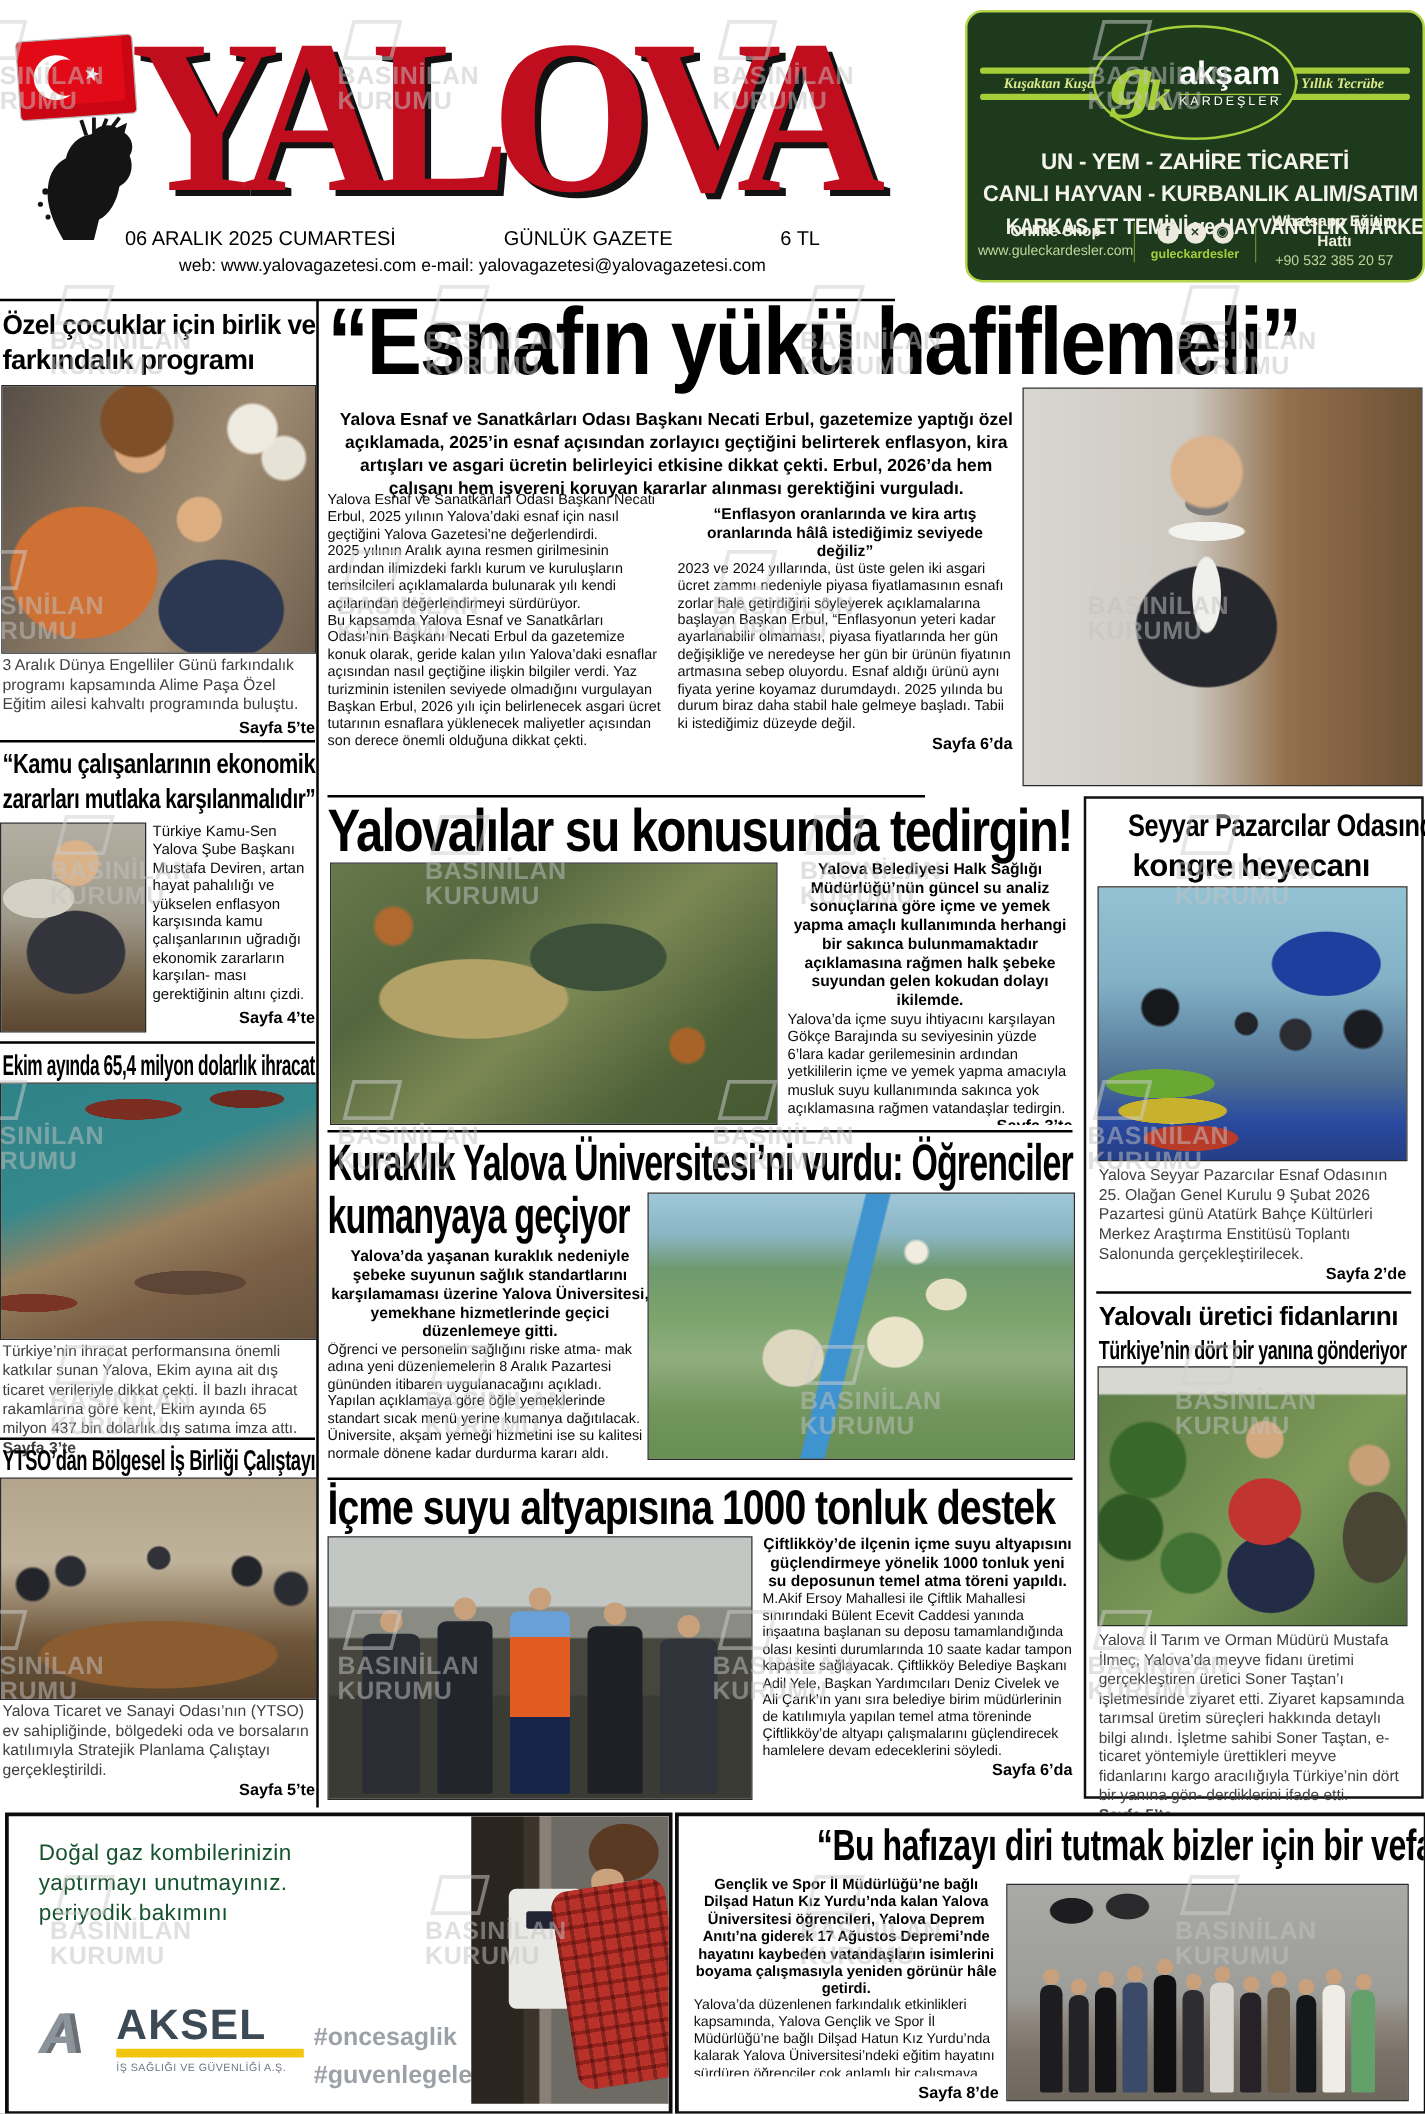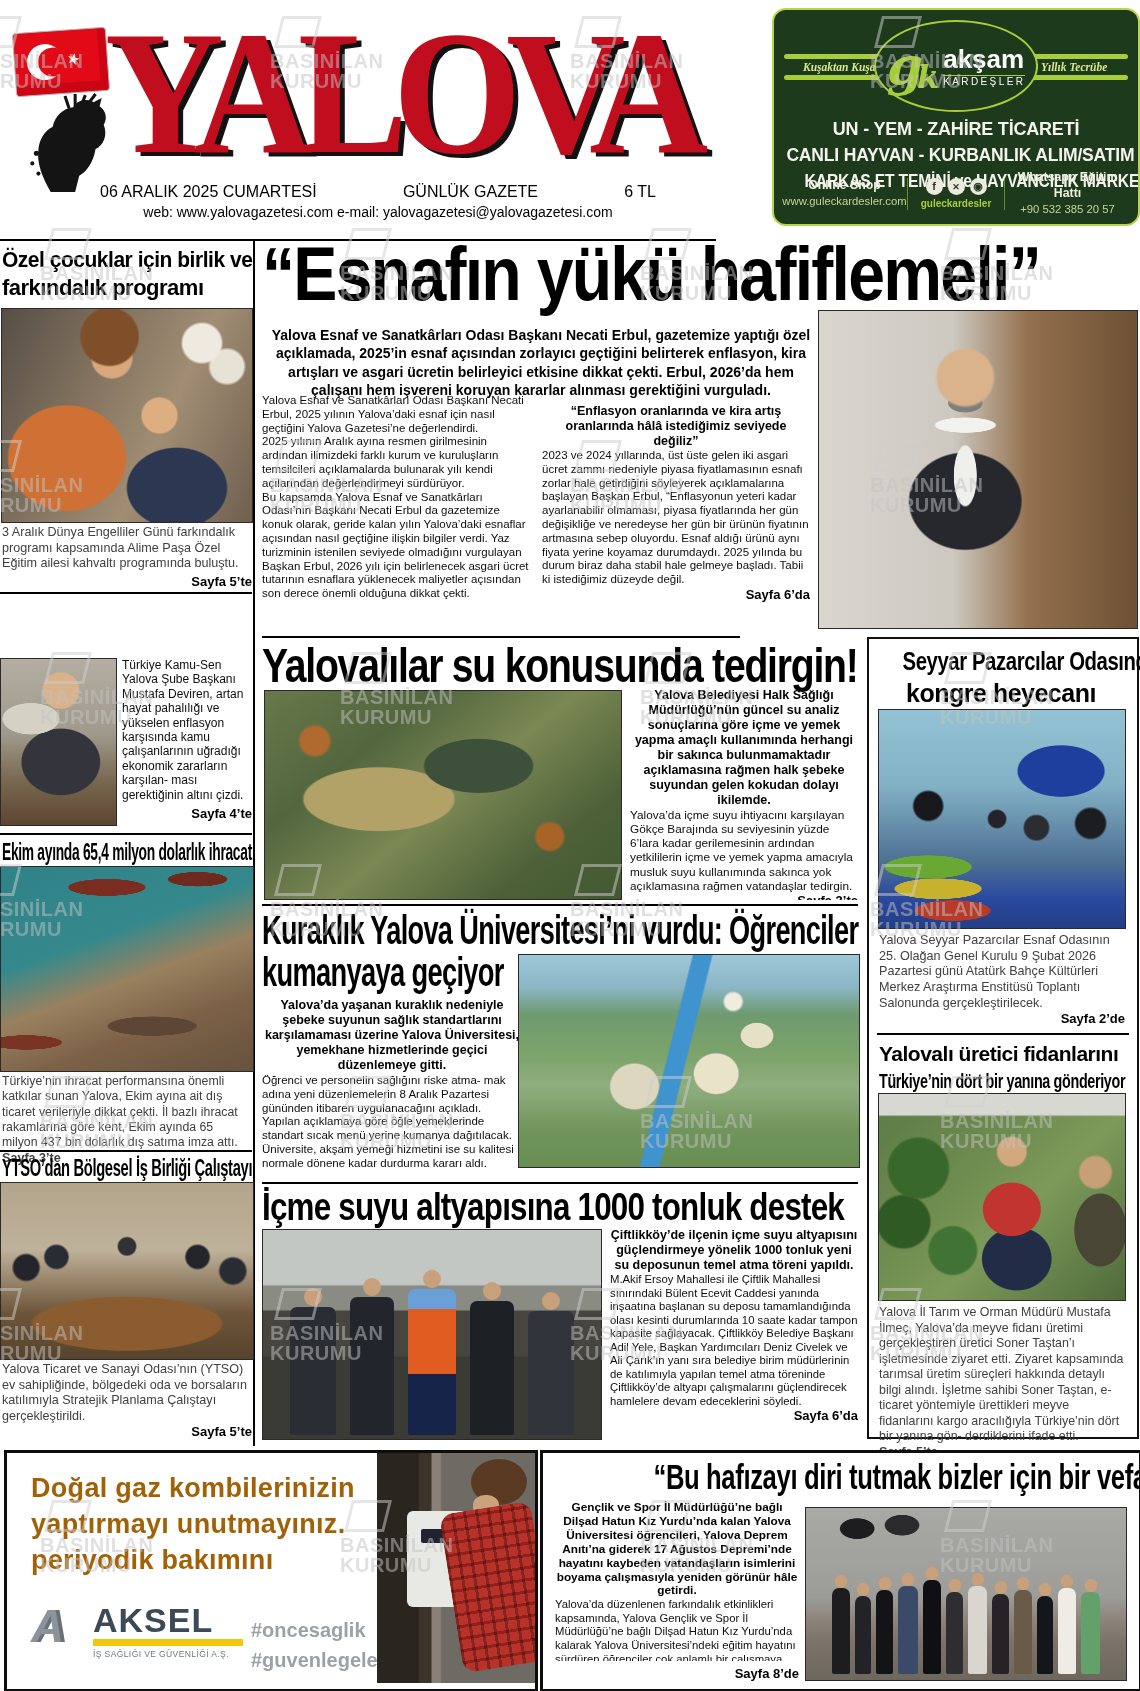--- a/index.html
+++ b/index.html
@@ -136,21 +136,21 @@
   .person{position:relative;border-radius:7px 7px 2px 2px}
   .person::before{content:"";position:absolute;top:-13px;left:50%;transform:translateX(-50%);
     width:13px;height:13px;border-radius:50%;background:#c9a07c}
   .person.p-lg::before{width:18px;height:18px;top:-19px}
 
   
   .rbox{position:absolute;border:2px solid #111;background:#fff}
 
   
   .adbox{position:absolute;border:3px solid #0d0d0d;background:#fff;overflow:hidden}
-  .aksel-line{display:block;font-size:27px;line-height:1.33;font-weight:700;color:#a16207;letter-spacing:.3px}
+  .aksel-line{display:block;font-size:18px;line-height:1.33;font-weight:400;color:#14532d;letter-spacing:.3px}
   .amark{font-size:46px;font-weight:800;color:#8b939b;font-style:italic;line-height:1;
     text-shadow:4px 0 0 #6a7076}
   .aksel-brand{font-size:34px;font-weight:800;color:#3c4a56;letter-spacing:1px;line-height:1}
   .aksel-bar{width:150px;height:7px;background:#f2c50e;margin-top:2px}
   .aksel-sub{font-size:8.5px;color:#707880;letter-spacing:.4px;margin-top:3px}
   .hashtag{display:block;font-size:20px;font-weight:600;color:#9ba1a7;line-height:1.5}
   .aksel-photo{position:absolute;right:0;top:0;width:158px;height:230px;overflow:hidden;
     background:linear-gradient(90deg,#2b2520 0 26%,#3c332b 27% 34%,#8a8078 35% 40%,#6e6a64 41% 100%)}
   .boiler{position:absolute;left:30px;top:58px;width:60px;height:96px;background:#e8e8e4;border-radius:6px}
   .boiler-screen{position:absolute;left:14px;top:18px;width:30px;height:14px;background:#223;border-radius:2px}
@@ -250,20 +250,24 @@
 
   <div class="abs hl" style="left:2px;top:246px;width:250px;font-size:22px">
     <span class="fitw" style="transform: scaleX(0.954198);">Özel çocuklar için birlik ve</span><br>
     <span class="fitw" style="transform: scaleX(1);">farkındalık programı</span>
   </div>
   <div class="photo ph-ozel" style="left:1px;top:308px;width:250px;height:213px"></div>
   <div class="abs caption" style="left:2px;top:525px;width:250px">3 Aralık Dünya Engelliler Günü farkındalık programı kapsamında Alime Paşa Özel Eğitim ailesi kahvaltı programında buluştu.</div>
   <div class="abs pageref" style="left:2px;top:574px;width:250px">Sayfa 5’te</div>
   <div class="rule" style="left:0;top:592px;width:252px"></div>
 
+  <div class="abs hl" style="left:2px;top:597px;width:250px;font-size:22px">
+    <span class="fitw" style="transform: scaleX(0.798722);">“Kamu çalışanlarının ekonomik</span><br>
+    <span class="fitw" style="transform: scaleX(0.757576);">zararları mutlaka karşılanmalıdır”</span>
+  </div>
   <div class="photo ph-kamu" style="left:0;top:658px;width:115px;height:166px"></div>
   <div class="abs body-txt clip" style="left:122px;top:658px;width:130px;height:146px;font-size:12px">Türkiye Kamu-Sen Yalova Şube Başkanı Mustafa Deviren, artan hayat pahalılığı ve yükselen enflasyon karşısında kamu çalışanlarının uğradığı ekonomik zararların karşılan- ması gerektiğinin altını çizdi.</div>
   <div class="abs pageref" style="left:2px;top:806px;width:250px">Sayfa 4’te</div>
   <div class="rule" style="left:0;top:833px;width:252px"></div>
 
   <div class="abs hl" style="left:2px;top:838px;width:250px;font-size:23px">
     <span class="fitw" style="transform: scaleX(0.600962);">Ekim ayında 65,4 milyon dolarlık ihracat</span>
   </div>
   <div class="photo ph-ihracat" style="left:0;top:866px;width:252px;height:204px"></div>
   <div class="abs caption" style="left:2px;top:1074px;width:250px;font-size:12.3px">

